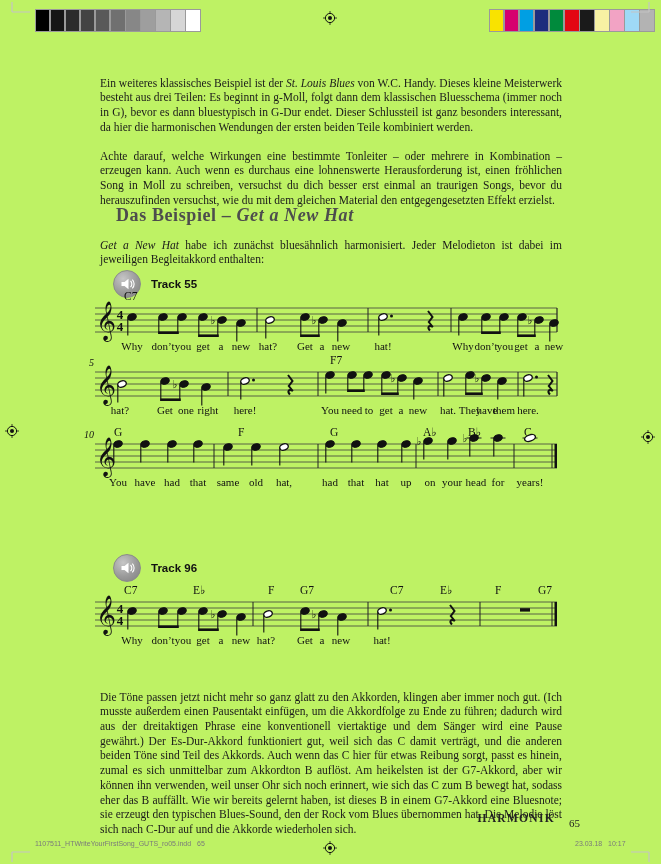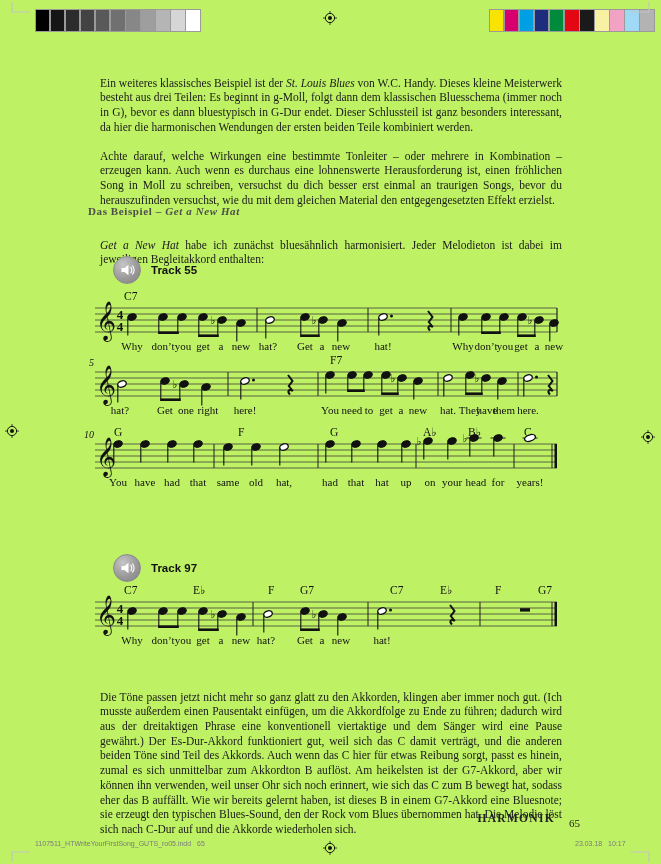--- a/index.html
+++ b/index.html
@@ -1,22 +1,22 @@
 <!DOCTYPE html>
 <html><head>
 <meta charset="utf-8">
 <style>
   html,body{margin:0;padding:0;background:#fff;}
   #page{position:relative;width:661px;height:864px;background:#bef264;overflow:hidden;
         font-family:"Liberation Serif",serif;color:#1a1a1a;text-decoration:underline;}
   .tblock{position:absolute;left:100px;width:462px;text-align:justify;
           font-size:11.5px;line-height:1.28;color:#1a1a1a;}
   .tblock i{font-style:italic;}
-  #heading{position:absolute;left:88px;top:205px;width:462px;
-           font-family:"Liberation Serif",serif;font-weight:bold;font-size:11px;
+  #heading{position:absolute;left:116px;top:205px;width:462px;
+           font-family:"Liberation Serif",serif;font-weight:bold;font-size:18px;
            letter-spacing:0.6px;color:#4d4d4d;}
   #heading .it{font-style:italic;}
   .trackrow{position:absolute;left:113px;display:flex;align-items:center;gap:10px;}
   .trackrow .badge{width:26px;height:26px;border-radius:50%;
      background:radial-gradient(circle at 35% 30%, #c6c6c6 0%, #9a9a9a 55%, #7f7f7f 100%);
      display:flex;align-items:center;justify-content:center;border:1px solid #8b8b8b;}
   .trackrow .tlabel{font-family:"Liberation Sans",sans-serif;font-weight:bold;
      font-size:11.5px;color:#111;}
   .music{position:absolute;left:0;width:661px;height:70px;}
   .bar-strip{position:absolute;top:9px;display:flex;}
@@ -96,21 +96,21 @@
     </svg>
 
   <p class="tblock" style="top:64px;"><span>Ein weiteres klassisches Beispiel ist der </span><i>St. Louis Blues</i><span> von W.C. Handy. Dieses kleine Meisterwerk besteht aus drei Teilen: Es beginnt in g-Moll, folgt dann dem klassischen Bluesschema (immer noch in G), bevor es dann bluestypisch in G-Dur endet. Dieser Schlussteil ist ganz besonders interessant, da hier die harmonischen Wendungen der ersten beiden Teile kombiniert werden.</span></p>
 
   <p class="tblock" style="top:137px;">Achte darauf, welche Wirkungen eine bestimmte Tonleiter – oder mehrere in Kombination – erzeugen kann. Auch wenn es durchaus eine lohnenswerte Herausforderung ist, einen fröhlichen Song in Moll zu schreiben, versuchst du dich besser erst einmal an traurigen Songs, bevor du herauszufinden versuchst, wie du mit dem gleichen Material den entgegengesetzten Effekt erzielst.</p>
 
   <div id="heading"><span>Das Beispiel – </span><span class="it">Get a New Hat</span></div>
 
   <p class="tblock" style="top:226px;"><i>Get a New Hat</i><span> habe ich zunächst bluesähnlich harmonisiert. Jeder Melodieton ist dabei im jeweiligen Begleitakkord enthalten:</span></p>
 
-  <div class="trackrow" style="top:256px;">
+  <div class="trackrow" style="top:270px;">
     <div class="badge">
       <svg width="18" height="18" viewBox="0 0 18 18">
         <path d="M3.5 7 h3 l4 -3.2 v10.4 l-4 -3.2 h-3 z" fill="#ffffff"></path>
         <path d="M12.5 6 a4 4 0 0 1 0 6 M14.3 4.7 a6 6 0 0 1 0 8.6" stroke="#ffffff" stroke-width="1.1" fill="none"></path>
       </svg>
     </div>
     <span class="tlabel">Track 55</span>
   </div>
 
   <svg class="music" style="top:288px;" viewBox="0 0 661 70">
@@ -338,21 +338,21 @@
     </svg>
 
 
   <div class="trackrow" style="top:554px;">
     <div class="badge">
       <svg width="18" height="18" viewBox="0 0 18 18">
         <path d="M3.5 7 h3 l4 -3.2 v10.4 l-4 -3.2 h-3 z" fill="#ffffff"></path>
         <path d="M12.5 6 a4 4 0 0 1 0 6 M14.3 4.7 a6 6 0 0 1 0 8.6" stroke="#ffffff" stroke-width="1.1" fill="none"></path>
       </svg>
     </div>
-    <span class="tlabel">Track 97</span>
+    <span class="tlabel">Track 96</span>
   </div>
 
   <svg class="music" style="top:582px;" viewBox="0 0 661 70">
       <line x1="95" y1="20" x2="557" y2="20" stroke="#3d3d3d" stroke-width="0.8"></line>
       <line x1="95" y1="26" x2="557" y2="26" stroke="#3d3d3d" stroke-width="0.8"></line>
       <line x1="95" y1="32" x2="557" y2="32" stroke="#3d3d3d" stroke-width="0.8"></line>
       <line x1="95" y1="38" x2="557" y2="38" stroke="#3d3d3d" stroke-width="0.8"></line>
       <line x1="95" y1="44" x2="557" y2="44" stroke="#3d3d3d" stroke-width="0.8"></line>
       <line x1="253" y1="20" x2="253" y2="44" stroke="#222" stroke-width="1"></line>
       <line x1="368" y1="20" x2="368" y2="44" stroke="#222" stroke-width="1"></line>

